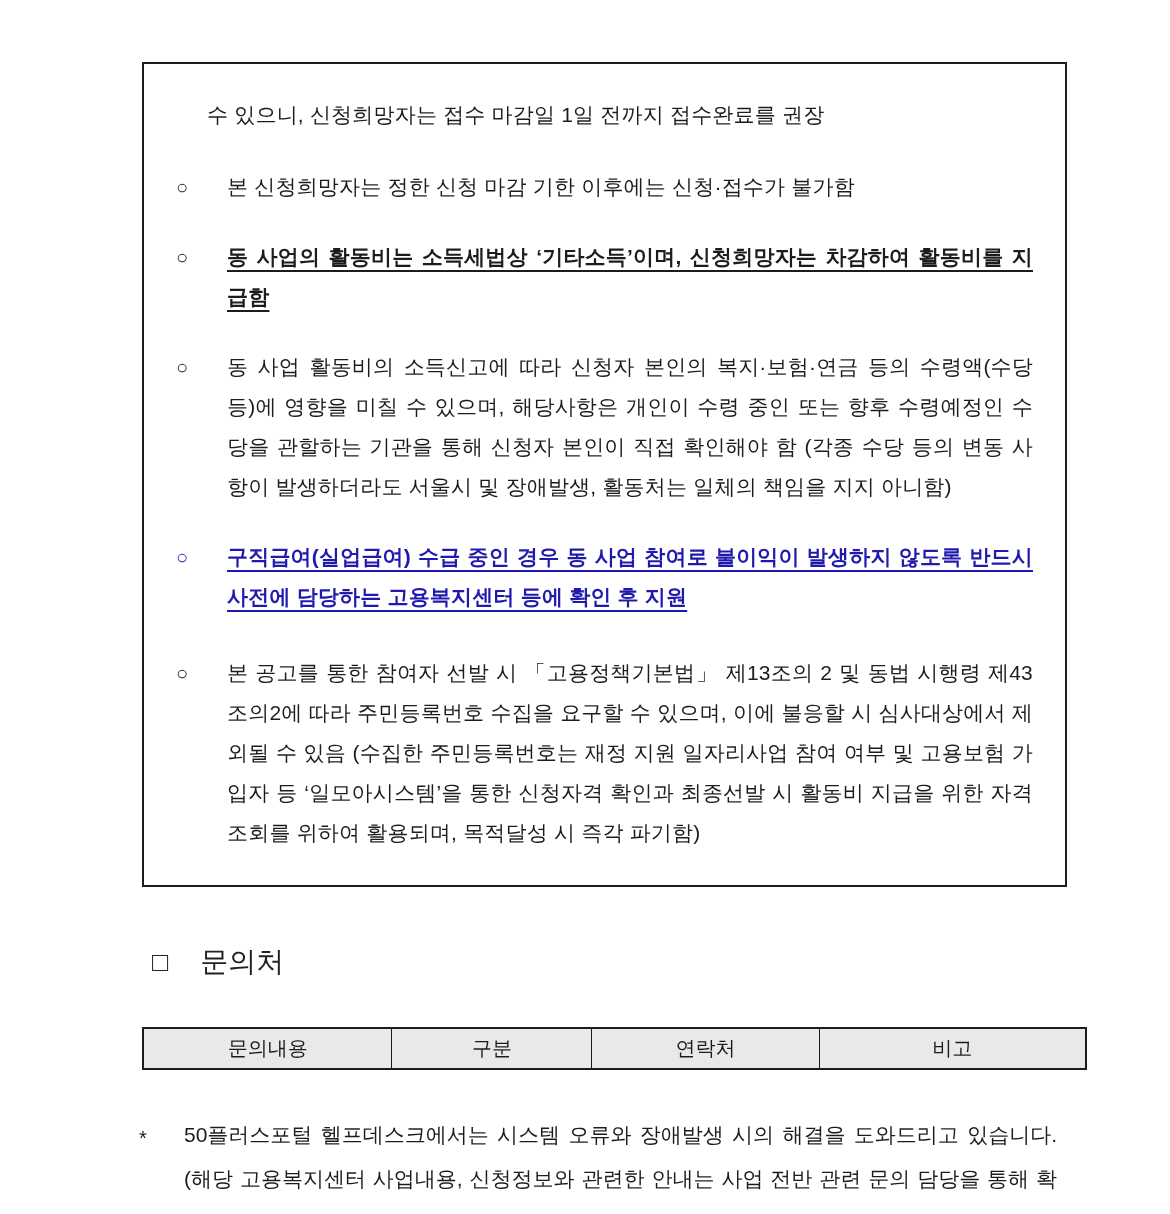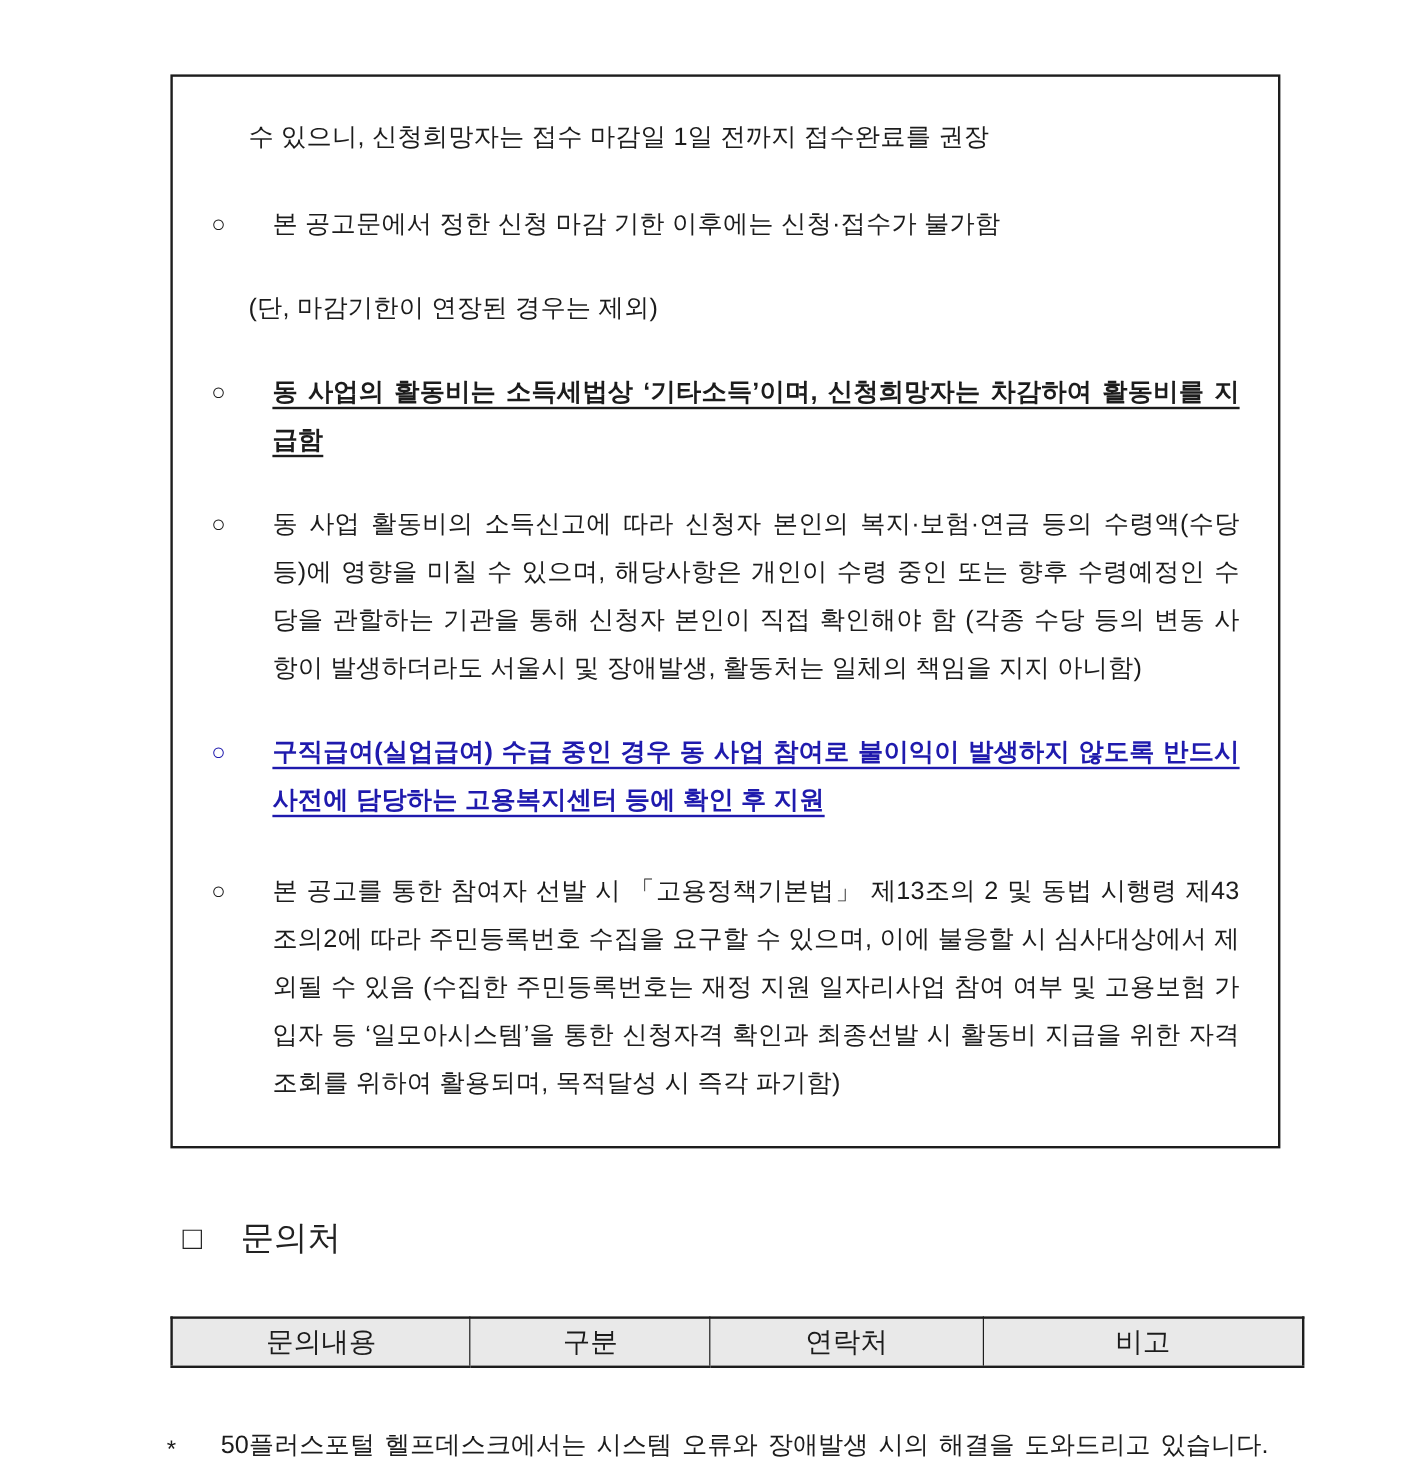--- a/index.html
+++ b/index.html
@@ -73,21 +73,21 @@
   table.contact {
     margin-top: 36px;
     width: 100%;
     border-collapse: collapse;
     table-layout: fixed;
   }
   table.contact th, table.contact td {
     border: 1px solid #1d1d1d;
     text-align: center;
     vertical-align: middle;
-    font-size: 23px;
+    font-size: 20px;
     white-space: pre-line;
     padding: 2px 4px;
   }
   table.contact { border: 2px solid #1d1d1d; }
   table.contact th {
     background: #e9e9e9;
     font-weight: normal;
     height: 41px;
     border-bottom: 2px solid #1d1d1d;
   }
@@ -120,26 +120,23 @@
 <div class="content">
 
   <div class="notice-box">
 
     <div class="n-item cont">
       <span class="n-text">수 있으니, 신청희망자는 접수 마감일 1일 전까지 접수완료를 권장</span>
     </div>
 
     <div class="n-item mt-sm">
       <span class="n-marker">○</span>
-      <span class="n-text">본 공고문에서 정한 신청 마감 기한 이후에는 신청·접수가 불가함</span>
+      <span class="n-text">본 신청희망자는 정한 신청 마감 기한 이후에는 신청·접수가 불가함</span>
     </div>
 
-    <div class="n-item sub">
-      <span class="n-text">(단, 마감기한이 연장된 경우는 제외)</span>
-    </div>
 
     <div class="n-item emph mt-md">
       <span class="n-marker">○</span>
       <span class="n-text">동 사업의 활동비는 소득세법상 ‘기타소득’이며, 신청희망자는 차감하여 활동비를 지급함</span>
     </div>
 
     <div class="n-item mt-md">
       <span class="n-marker">○</span>
       <span class="n-text">동 사업 활동비의 소득신고에 따라 신청자 본인의 복지·보험·연금 등의 수령액(수당 등)에 영향을 미칠 수 있으며, 해당사항은 개인이 수령 중인 또는 향후 수령예정인 수당을 관할하는 기관을 통해 신청자 본인이 직접 확인해야 함 (각종 수당 등의 변동 사항이 발생하더라도 서울시 및 장애발생, 활동처는 일체의 책임을 지지 아니함)</span>
     </div>

